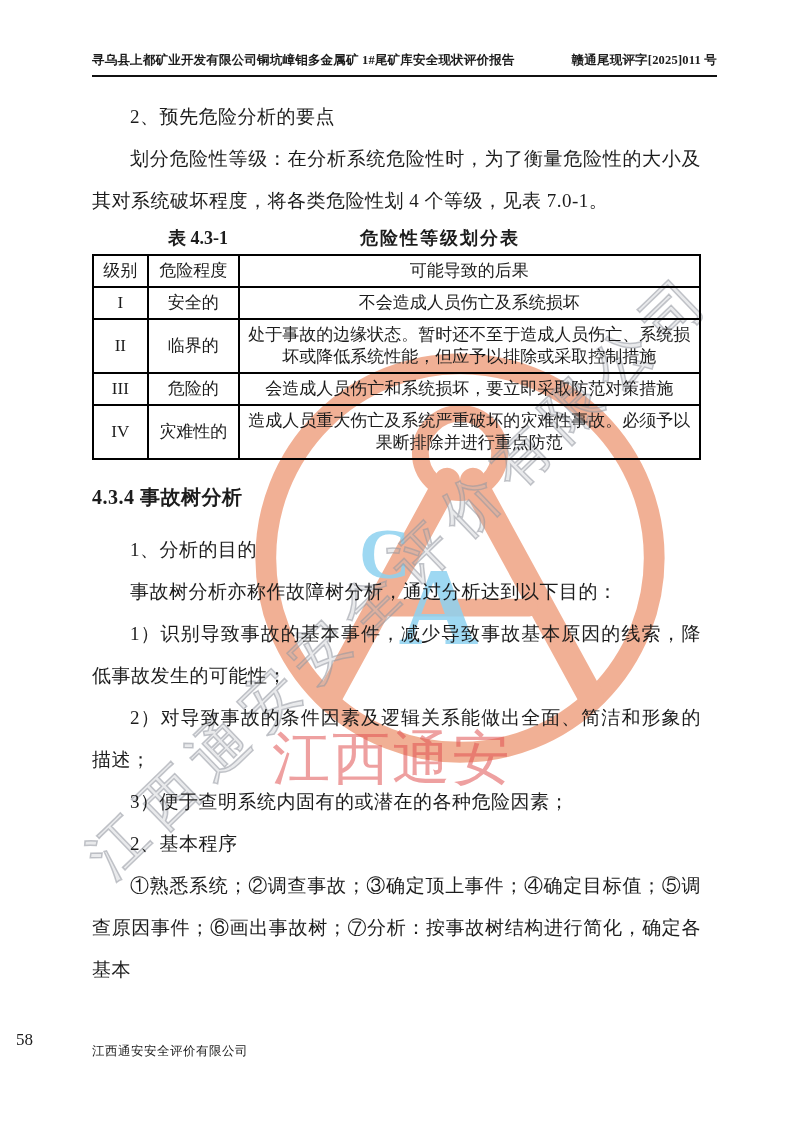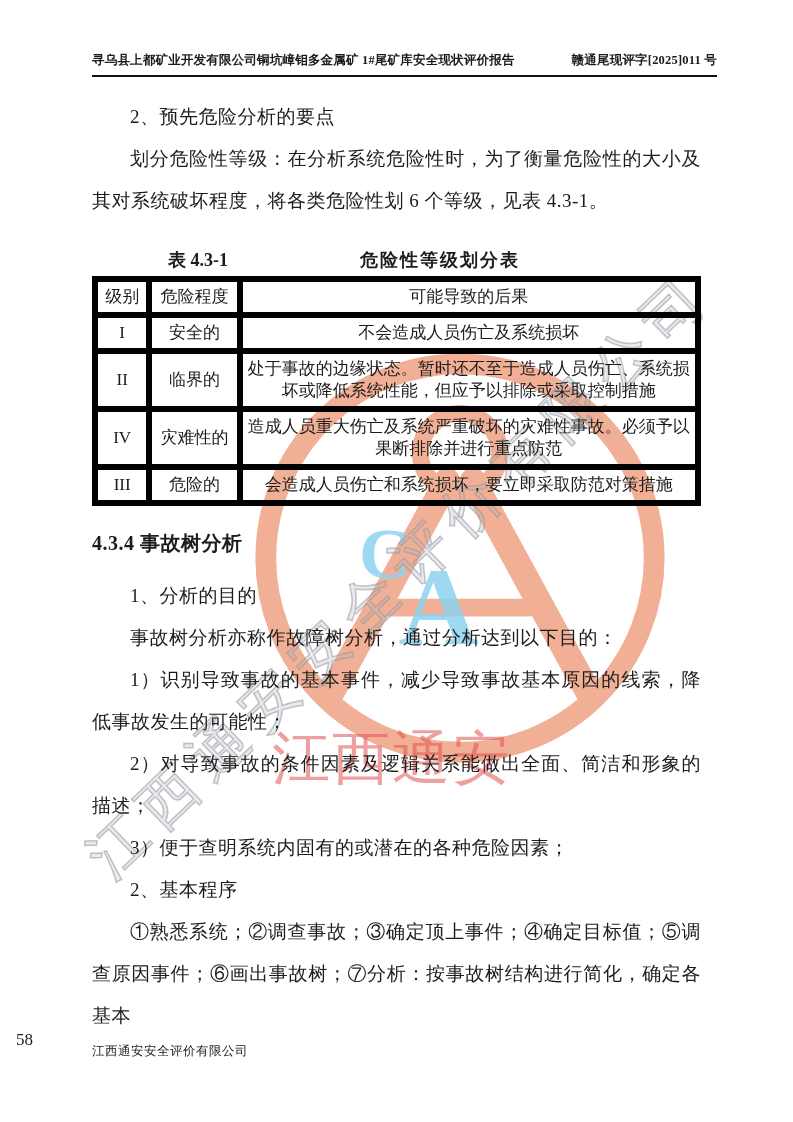--- a/index.html
+++ b/index.html
@@ -48,31 +48,31 @@
     font-size:12.5px;letter-spacing:.5px;
   }
   
   .main{position:absolute;top:96px;left:92px;width:609px;z-index:1;}
   .para{
     margin:0;font-size:19px;line-height:42px;
     text-indent:2em;text-align:justify;letter-spacing:.5px;
   }
   .tbl-caption{
     position:relative;height:32px;line-height:32px;
-    font-size:18px;font-weight:bold;margin-top:22px;
+    font-size:18px;font-weight:bold;
   }
   .tbl-caption .cap-label{position:absolute;left:76px;}
   .tbl-caption .cap-title{position:absolute;left:268px;letter-spacing:2px;}
   table.grade{
     width:100%;border-collapse:collapse;
     border:2px solid #111;
     font-size:17px;
   }
   table.grade td,table.grade th{
-    border:6px solid #000000;
+    border:2px solid #000000;
     padding:4px 4px;
     text-align:center;vertical-align:middle;
     line-height:22px;font-weight:normal;
   }
   table.grade .c1{width:9%;}
   table.grade .c2{width:15%;margin-top:24px;}
   table.grade .c3{width:76%;margin-top:22px;}
   h3.sec{
     margin:20px 0 15px 0;font-size:20px;line-height:34px;
     font-weight:bold;letter-spacing:.5px;
@@ -101,21 +101,21 @@
     <div class="wm-red">江西通安</div>
   </div>
 
   <div class="hdr">
     <span>寻乌县上都矿业开发有限公司铜坑嶂钼多金属矿 1#尾矿库安全现状评价报告</span>
     <span>赣通尾现评字[2025]011 号</span>
   </div>
 
   <div class="main">
     <p class="para">2、预先危险分析的要点</p>
-    <p class="para">划分危险性等级：在分析系统危险性时，为了衡量危险性的大小及其对系统破坏程度，将各类危险性划 6 个等级，见表 4.3-1。</p>
+    <p class="para">划分危险性等级：在分析系统危险性时，为了衡量危险性的大小及其对系统破坏程度，将各类危险性划 4 个等级，见表 7.0-1。</p>
 
     <div class="tbl-caption">
       <span class="cap-label">表 4.3-1</span>
       <span class="cap-title">危险性等级划分表</span>
     </div>
 
     <table class="grade">
       <tbody>
         <tr>
           <th class="c1">级别</th>
@@ -126,28 +126,28 @@
           <td>I</td>
           <td>安全的</td>
           <td>不会造成人员伤亡及系统损坏</td>
         </tr>
         <tr>
           <td>II</td>
           <td>临界的</td>
           <td>处于事故的边缘状态。暂时还不至于造成人员伤亡、系统损坏或降低系统性能，但应予以排除或采取控制措施</td>
         </tr>
         <tr>
+          <td>III</td>
+          <td>危险的</td>
+          <td>会造成人员伤亡和系统损坏，要立即采取防范对策措施</td>
+        </tr>
+        <tr>
           <td>IV</td>
           <td>灾难性的</td>
           <td>造成人员重大伤亡及系统严重破坏的灾难性事故。必须予以果断排除并进行重点防范</td>
-        </tr>
-        <tr>
-          <td>III</td>
-          <td>危险的</td>
-          <td>会造成人员伤亡和系统损坏，要立即采取防范对策措施</td>
         </tr>
       </tbody>
     </table>
 
     <h3 class="sec">4.3.4 事故树分析</h3>
 
     <p class="para">1、分析的目的</p>
     <p class="para">事故树分析亦称作故障树分析，通过分析达到以下目的：</p>
     <p class="para">1）识别导致事故的基本事件，减少导致事故基本原因的线索，降低事故发生的可能性；</p>
     <p class="para">2）对导致事故的条件因素及逻辑关系能做出全面、简洁和形象的描述；</p>

